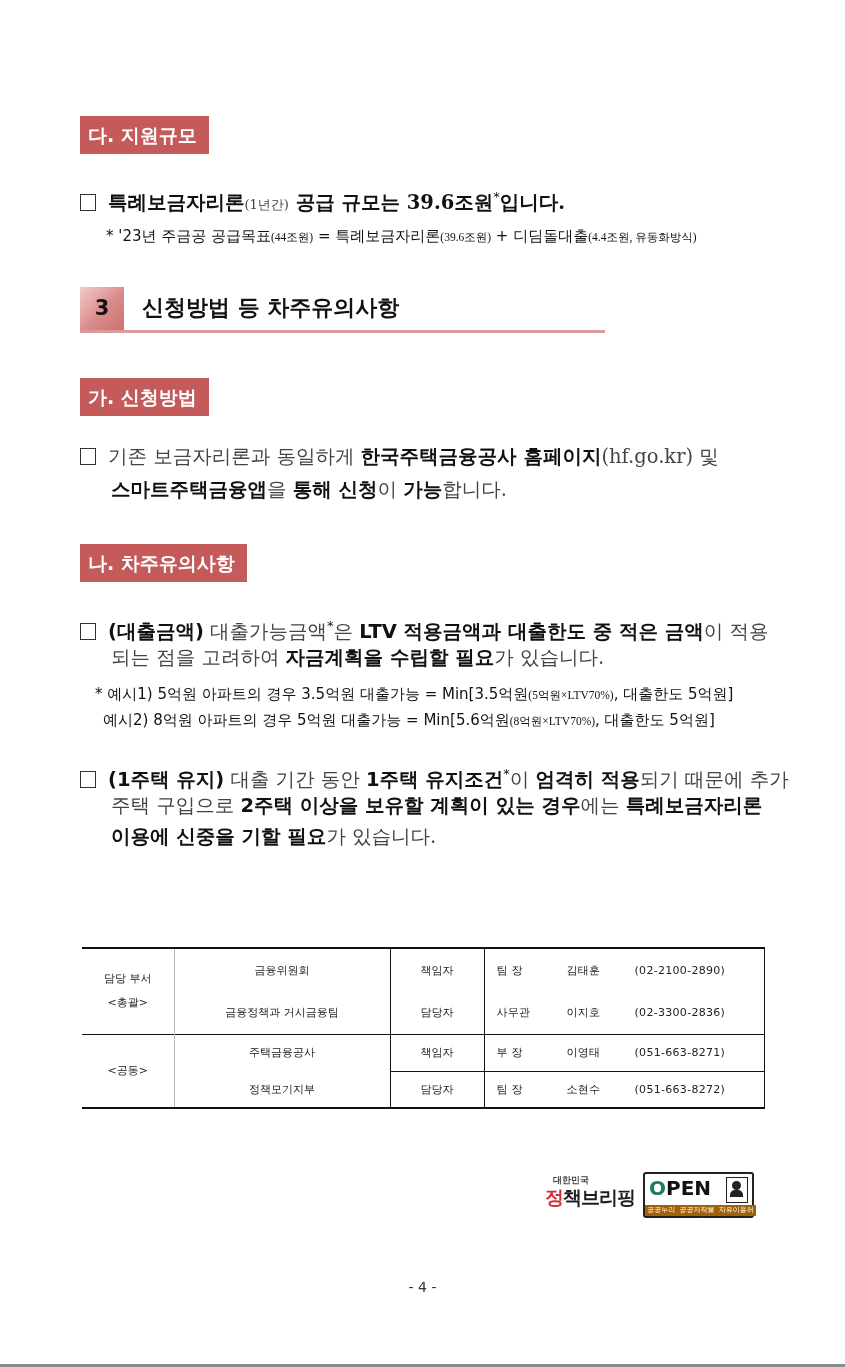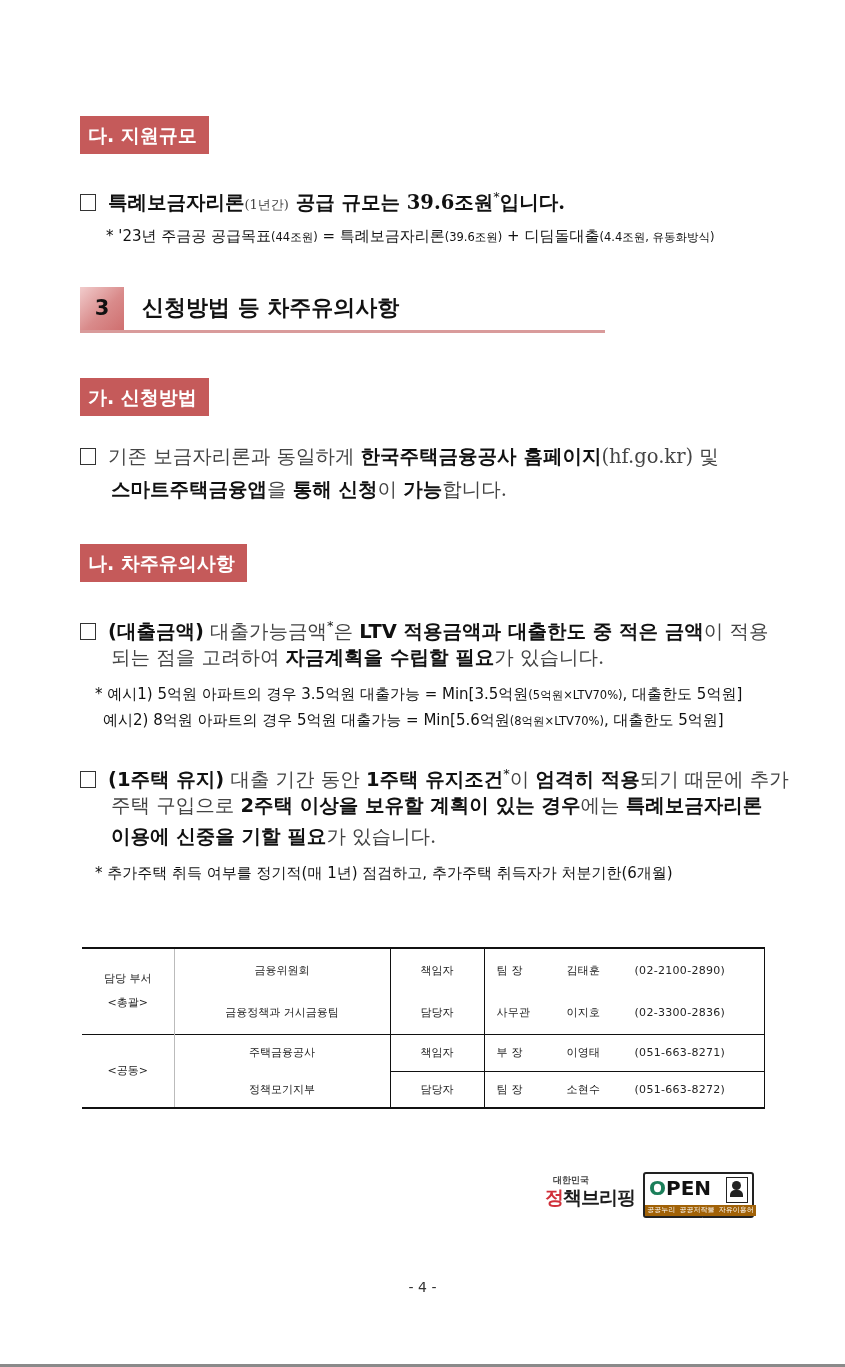--- a/index.html
+++ b/index.html
@@ -16,21 +16,21 @@
 
     .bullet-line { position: absolute; left: 80px; font-size: 19.5px; line-height: 32px; white-space: nowrap; color: #111; }
     .bullet-line b { font-weight: bold; }
     .serif { font-family: "DejaVu Serif", "Liberation Serif", serif; }
     .light { color: #444; font-family: "DejaVu Serif", "Liberation Serif", serif; }
     .small { font-size: 13px; }
     .box-glyph { display: inline-block; width: 16px; height: 17px; border: 1.3px solid #333; margin-right: 12px; vertical-align: -2px; }
     .indent { padding-left: 31px; }
 
     .note { position: absolute; font-size: 15px; line-height: 24px; white-space: nowrap; color: #111; }
-    .note .sm { font-size: 11.5px; }
+    .note .sm { font-size: 11.5px; font-family: Liberation Serif, serif; }
 
     .sec-head { position: absolute; left: 80px; top: 287px; width: 525px; height: 48px; }
     .sec-num {
       position: absolute; left: 0; top: 0; width: 44px; height: 43px;
       background: linear-gradient(135deg, #f1cccc 0%, #d98b8b 55%, #cf6f6f 100%);
       font-weight: bold; font-size: 21px; line-height: 43px; text-align: center; color: #111;
     }
     .sec-title { position: absolute; left: 62px; top: 6px; font-size: 22px; font-weight: bold; color: #111; white-space: nowrap; }
     .sec-rule { position: absolute; left: 0; top: 43px; width: 525px; height: 3px; background: #d99b9b; }
 
@@ -111,23 +111,20 @@
 
   <div class="bullet-line" style="top:758px;">
     <span class="box-glyph"></span><b>(1주택 유지)</b><span class="light"> 대출 기간 동안 </span><b>1주택 유지조건</b><span class="small" style="vertical-align:super;">*</span><span class="light">이 </span><b>엄격히 적용</b><span class="light">되기 때문에 추가</span>
   </div>
   <div class="bullet-line indent" style="top:790px;">
     <span class="light">주택 구입으로 </span><b>2주택 이상을 보유할 계획이 있는 경우</b><span class="light">에는 </span><b>특례보금자리론</b>
   </div>
   <div class="bullet-line indent" style="top:821px;">
     <b>이용에 신중을 기할 필요</b><span class="light">가 있습니다.</span>
   </div>
-  <div class="note" style="left:95px; top:861px;">
-    <span>*</span><span> 추가주택 취득 여부를 정기적(매 1년) 점검하고, 추가주택 취득자가 처분기한(6개월)</span>
-  </div>
 
   <table class="contacts">
     <tbody>
         <tr>
       <td class="c-dept" rowspan="2">
         <div>담당 부서</div>
         <div>&lt;총괄&gt;</div>
       </td>
       <td class="c-org">금융위원회</td>
       <td class="c-role">책임자</td>

